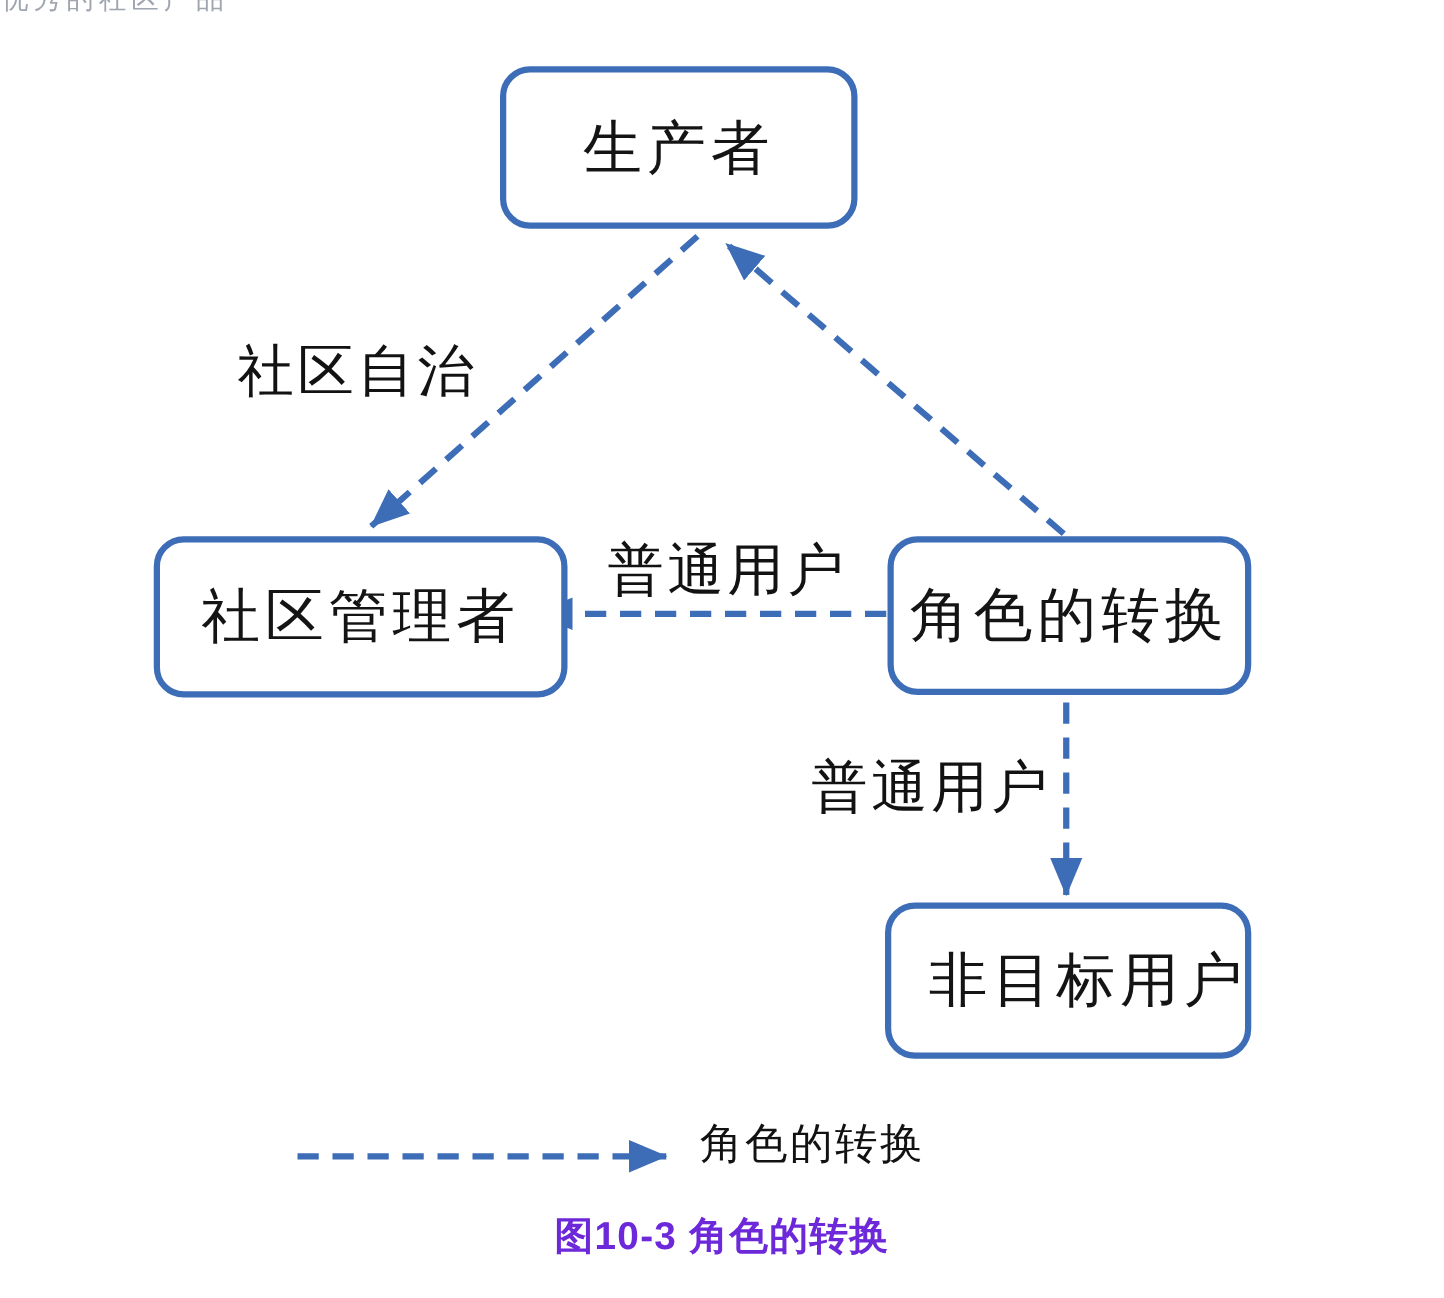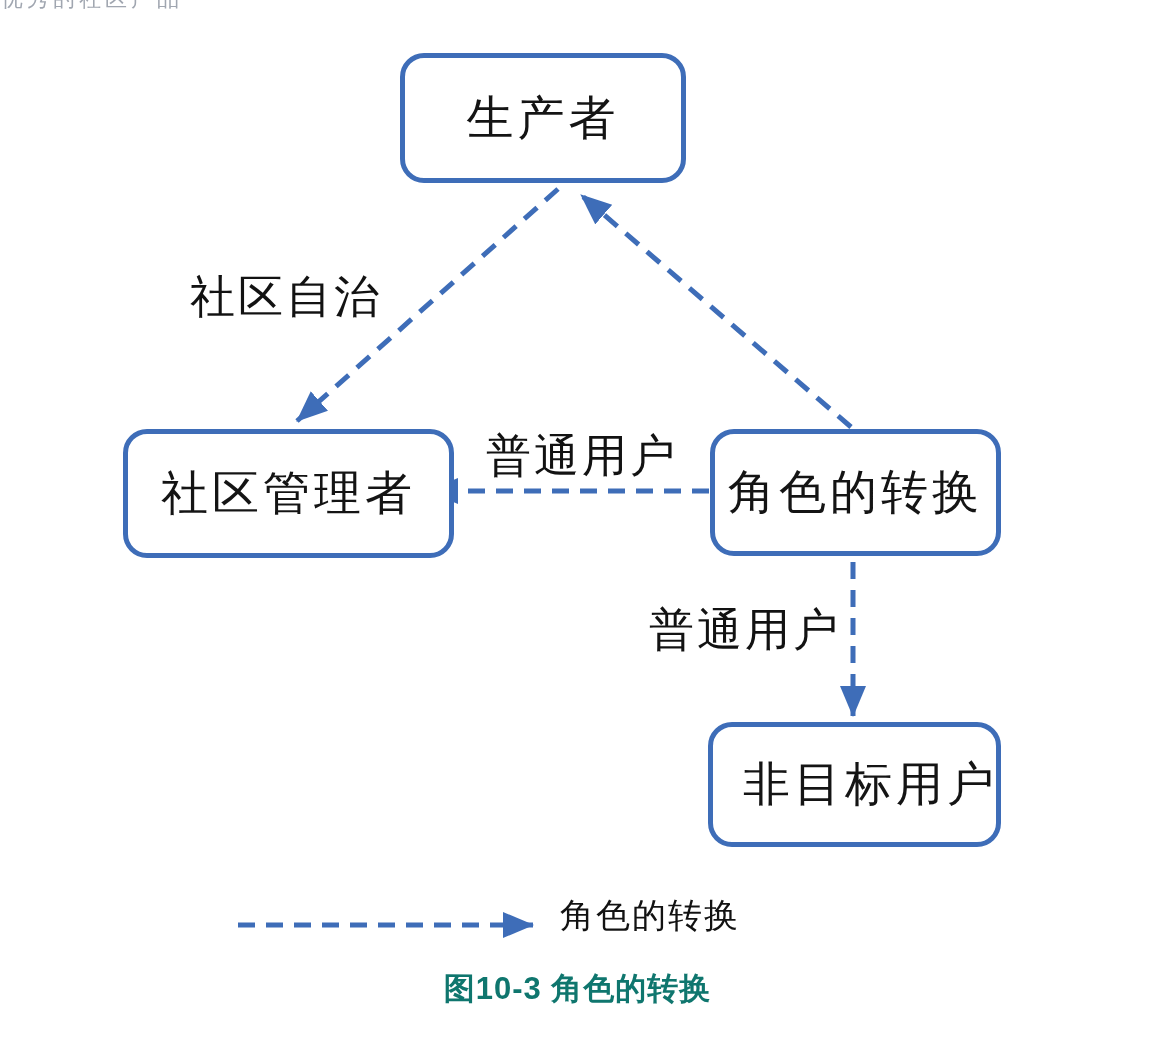--- a/index.html
+++ b/index.html
@@ -82,21 +82,21 @@
   }
   .caption {
     position: absolute;
     left: 0;
     top: 968px;
     width: 1155px;
     text-align: center;
     font-family: "Liberation Sans", "DejaVu Sans", sans-serif;
     font-size: 31px;
     font-weight: 600;
-    color: #0f766e;
+    color: #6d28d9;
     letter-spacing: 1px;
   }
 </style>
 </head>
 <body>
 
 <div class="stage">
 
   <div class="clipped-header">优秀的社区产品</div>
 

